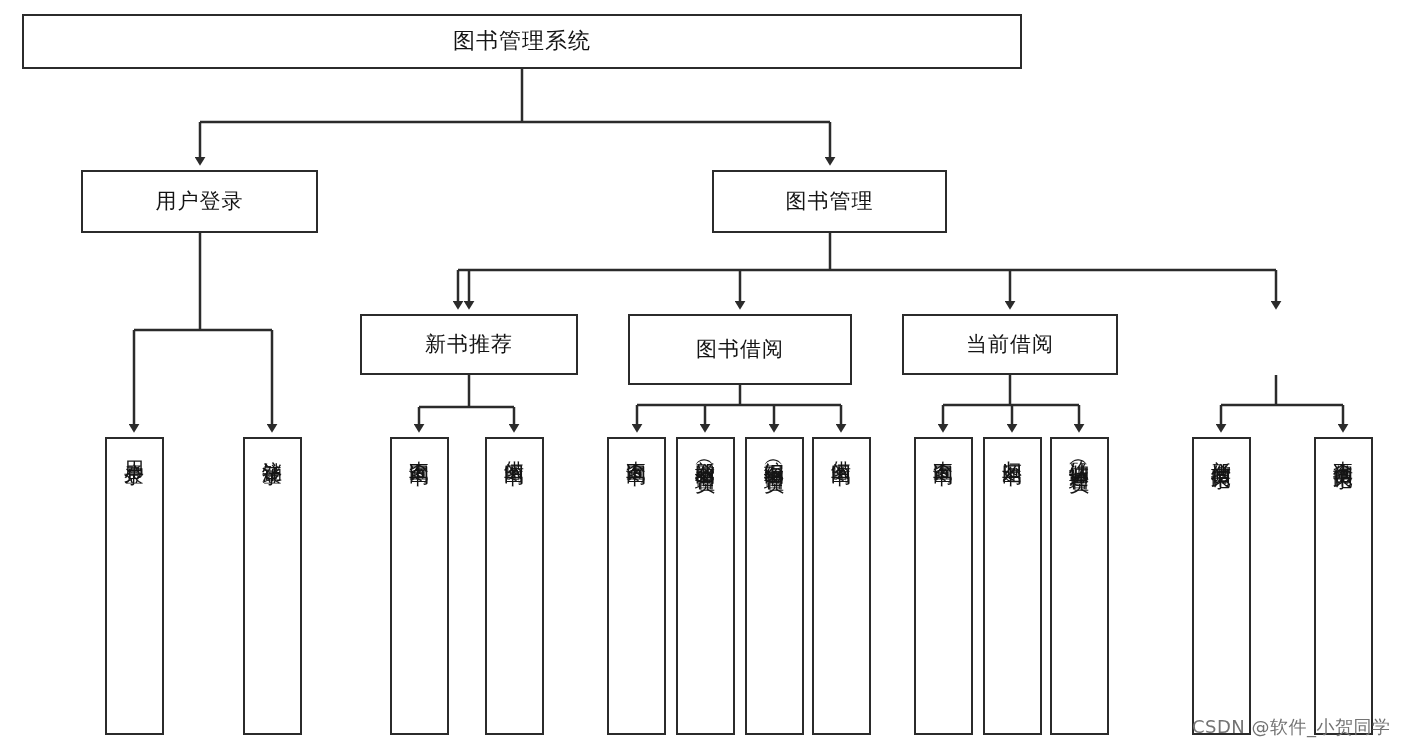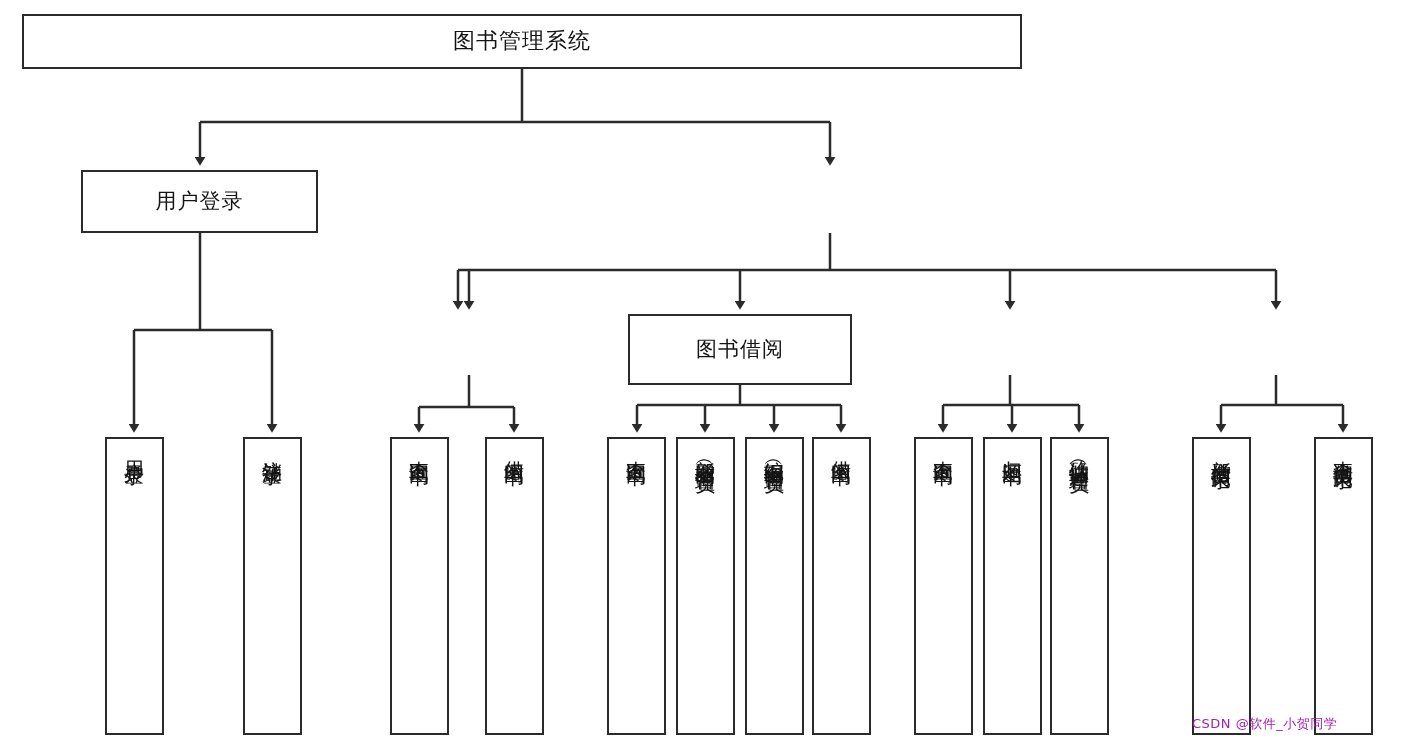--- a/index.html
+++ b/index.html
@@ -48,22 +48,22 @@
   }
   .node.v .vtext{
     writing-mode:vertical-rl;
     text-orientation:upright;
     letter-spacing:2px;
     line-height:1;
     white-space:nowrap;
   }
   .watermark{
     position:absolute;
-    font-size:13px;
-    color:#a21caf;
+    font-size:18px;
+    color:#737373;
     white-space:nowrap;
     letter-spacing:0.5px;
     font-family:"DejaVu Sans","Liberation Sans",sans-serif;
   }
 </style>
 </head>
 <body>
 
 <div id="canvas">
 
@@ -115,24 +115,27 @@
       <path d="M1221,405 L1343,405"></path>
       <path d="M1221,405 L1221,425" marker-end="url(#arrow)"></path>
       <path d="M1343,405 L1343,425" marker-end="url(#arrow)"></path>
     </g>
   </svg>
 
   <div class="node h root" style="left:22px;top:14px;width:1000px;height:55px;">图书管理系统</div>
 
   <div class="node h" style="left:81px;top:170px;width:237px;height:63px;">用户登录</div>
 
+  <div class="node h" style="left:712px;top:170px;width:235px;height:63px;">图书管理</div>
 
+  <div class="node h" style="left:360px;top:314px;width:218px;height:61px;">新书推荐</div>
 
   <div class="node h" style="left:628px;top:314px;width:224px;height:71px;">图书借阅</div>
 
+  <div class="node h" style="left:902px;top:314px;width:216px;height:61px;">当前借阅</div>
 
 
   <div class="node v" style="left:105px;top:437px;width:59px;height:298px;">
     <span class="vtext">用户登录</span>
   </div>
 
   <div class="node v" style="left:243px;top:437px;width:59px;height:298px;">
     <span class="vtext">注销登录</span>
   </div>
 

